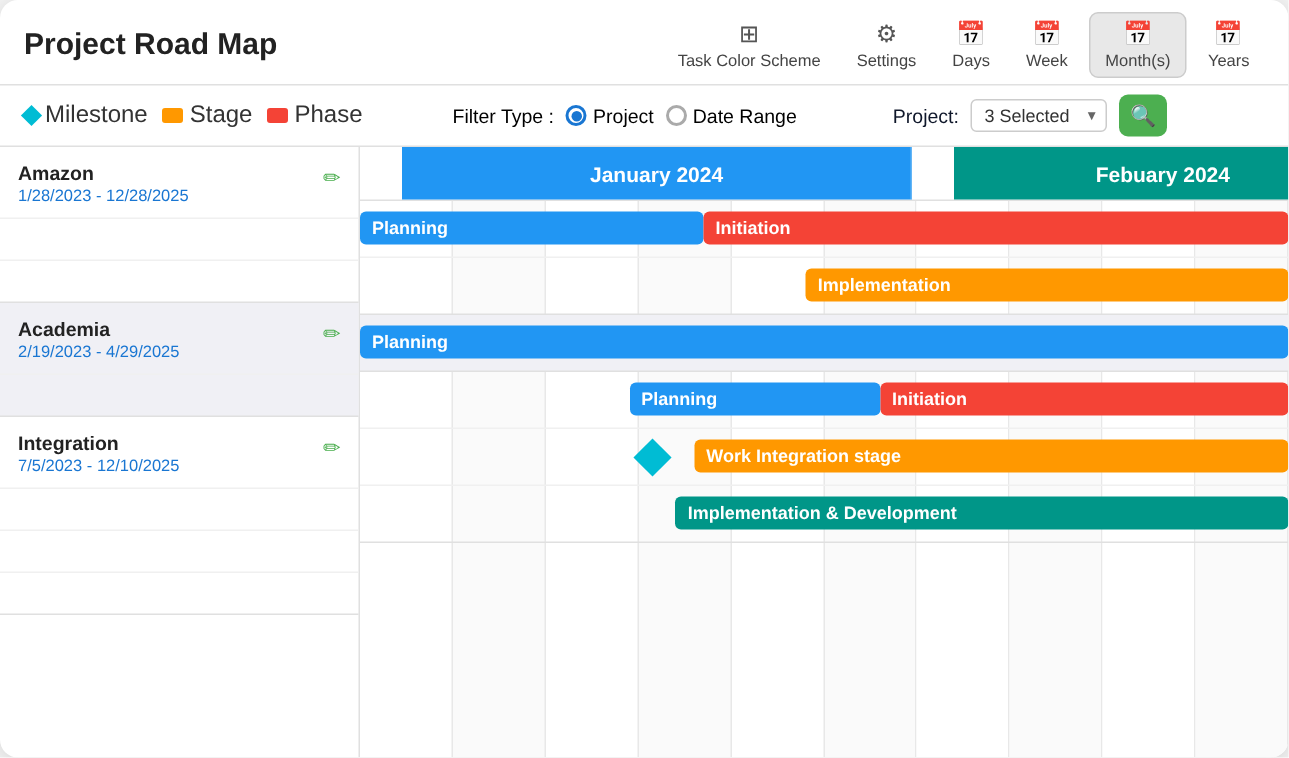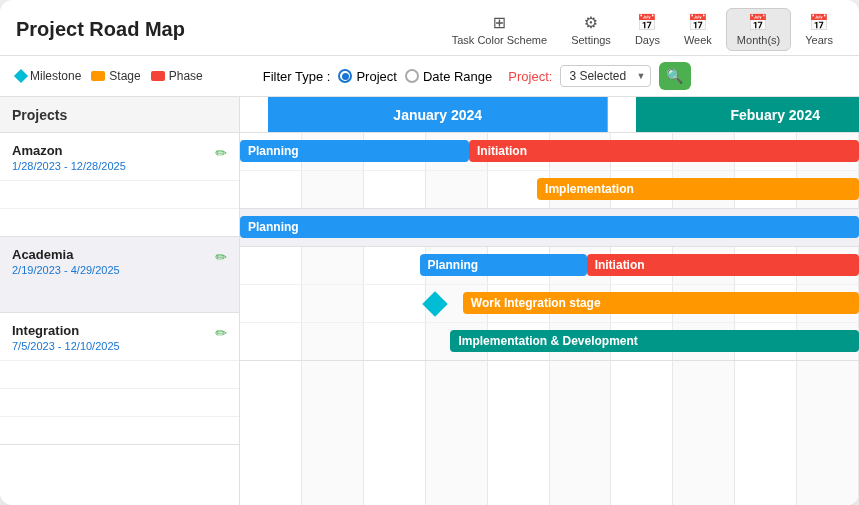--- a/index.html
+++ b/index.html
@@ -72,21 +72,21 @@
     }
     .legend {
       display: flex;
       align-items: center;
       gap: 10px;
     }
     .legend-item {
       display: flex;
       align-items: center;
       gap: 4px;
-      font-size: 12px;
+      font-size: 16px;
       color: #333;
     }
     .legend-diamond {
       width: 10px;
       height: 10px;
       background: #00BCD4;
       transform: rotate(45deg);
       display: inline-block;
     }
     .legend-rect {
@@ -357,36 +357,35 @@
         <span class="radio-circle filled"></span>
         <span>Project</span>
       </label>
       <label class="radio-option">
         <span class="radio-circle empty"></span>
         <span>Date Range</span>
       </label>
     </div>
 
     <div style="display:flex;align-items:center;gap:8px;">
-      <span style="font-size:13px;color:#ef4444;">Project:</span>
+      <span style="font-size:13px;color:#0f172a;margin-left:48px;">Project:</span>
       <div class="select-wrapper">
         <select class="project-select">
           <option>3 Selected</option>
         </select>
       </div>
       <button class="search-btn">
         <span>🔍</span>
       </button>
     </div>
   </div>
 
   <div class="main-content">
 
     <div class="projects-sidebar">
-      <div class="sidebar-header">Projects</div>
 
       <div class="project-group">
         <div class="project-row">
           <div class="project-info">
             <div class="project-name">Amazon</div>
             <div class="project-dates">1/28/2023 - 12/28/2025</div>
           </div>
           <span class="edit-icon">✏</span>
         </div>
         <div class="sub-row"></div>

